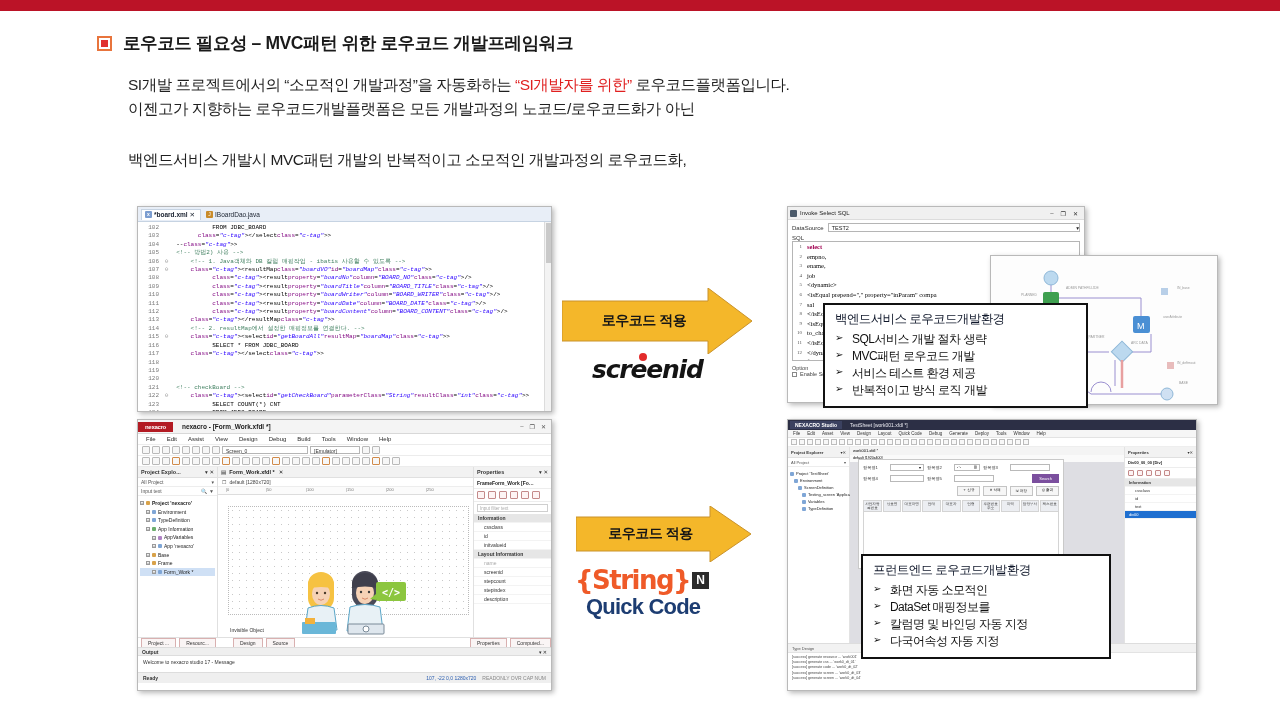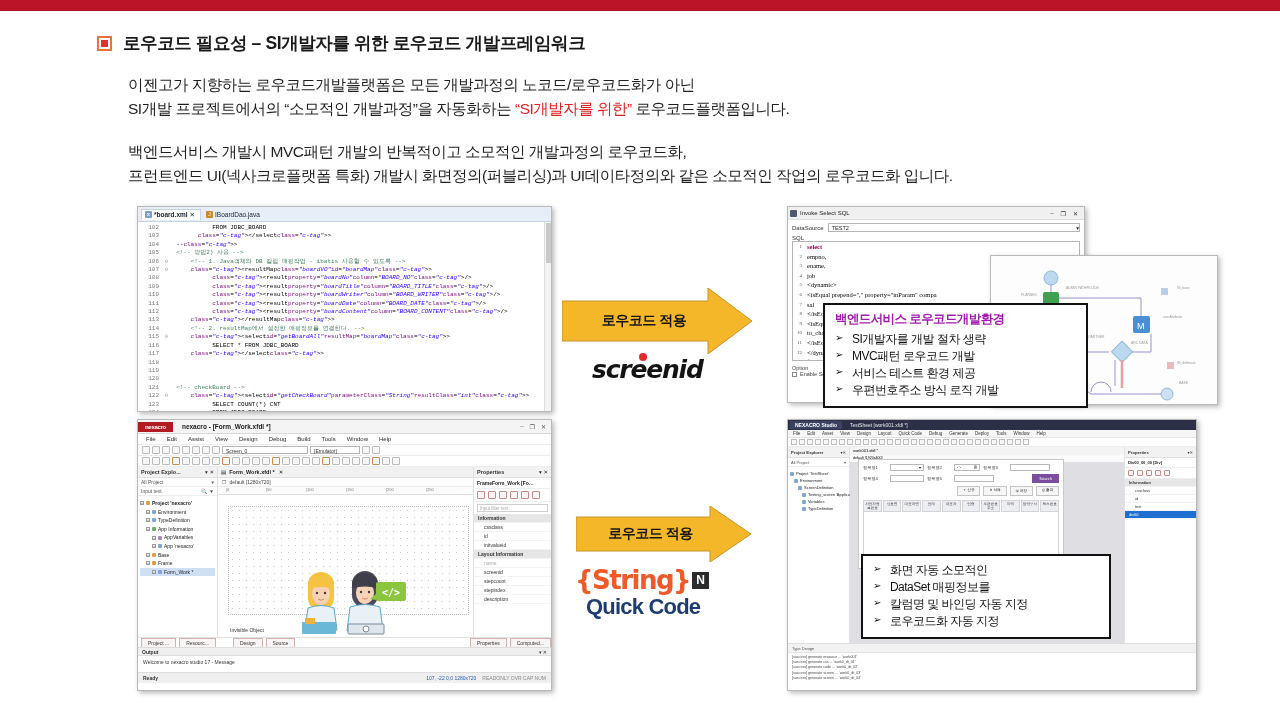--- a/index.html
+++ b/index.html
@@ -12,21 +12,21 @@
 
   
   .title-row { position:absolute; left:97px; top:31px; display:flex; align-items:center; gap:11px; }
   .bullet { width:15px; height:15px; border:2px solid #e8743c; background:#fff; padding:2px; flex:none; }
   .bullet i { display:block; width:100%; height:100%; background:#e03030; }
   .title-text { font-size:17.5px; font-weight:bold; color:#1a1a1a; letter-spacing:-0.4px; white-space:nowrap; }
 
   .para { position:absolute; left:128px; font-size:15.5px; color:#1f1f1f; letter-spacing:-0.5px; line-height:1.55; white-space:nowrap; }
   .para .hl { color:#e02020; }
   #p1 { top:73px; }
-  #p2 { top:140px; }
+  #p2 { top:148px; }
 
   
   .shot { position:absolute; background:#fff; border:1px solid #b9b9b9;
           box-shadow:2px 2px 5px rgba(0,0,0,.28); overflow:hidden; }
 
   
   #shot-xml { left:137px; top:206px; width:415px; height:206px; }
   .ecl-tabs { height:15px; background:#e8eef7; border-bottom:1px solid #c6d3e2; display:flex; align-items:center; gap:2px; padding-left:3px;}
   .ecl-tab { font-size:6.5px; color:#18202e; padding:1px 5px 1px 3px; display:flex; align-items:center; gap:2px; }
   .ecl-tab.sel { background:#fff; border:1px solid #c6d3e2; border-bottom:none; font-weight:bold; }
@@ -141,52 +141,51 @@
                   color:#141414; letter-spacing:-1.2px; font-family:"DejaVu Sans",sans-serif; }
   #logo-difingo .dot { position:absolute; left:47px; top:-2px; width:8px; height:8px; background:#e32b2b; border-radius:50%; }
   #logo-devpack { position:absolute; left:575px; top:565px; display:flex; align-items:center; }
   .dp-txt { font-size:26px; font-weight:bold; color:#ef5a28; letter-spacing:-1.5px; font-family:"DejaVu Sans",sans-serif;}
   .dp-n { width:17px;height:17px;background:#2b2b2b;color:#fff;font-size:12px;font-weight:bold;
           display:flex;align-items:center;justify-content:center;margin-left:2px;}
   #logo-quick { position:absolute; left:586px; top:594px; font-size:22px; font-weight:bold; color:#1d3d72; letter-spacing:-0.8px;}
 
   
   .callout { position:absolute; background:#fff; border:2px solid #111; padding:6px 10px 7px 10px; }
-  .callout h4 { font-size:12.5px; font-weight:bold; color:#a21caf; letter-spacing:-0.6px; margin-bottom:3px; }
+  .callout h4 { font-size:12.5px; font-weight:normal; color:#0f172a; letter-spacing:-0.6px; margin-bottom:3px; }
   .callout ul { list-style:none; }
   .callout li { font-size:12px; color:#111; letter-spacing:-0.5px; line-height:1.42; display:flex; gap:9px; }
   .callout li .ar { color:#111; font-size:10px; }
   #callout-back { left:823px; top:303px; width:265px; }
   #callout-front { left:861px; top:554px; width:250px; }
 
   
   #people { position:absolute; left:272px; top:560px; width:140px; height:82px; }
 </style>
 </head>
 <body>
 
 <div class="topbar"></div>
 
 <div class="title-row">
   <span class="bullet">
       <i></i>
     </span>
-  <span class="title-text">로우코드 필요성 – SI개발자를 위한 로우코드 개발프레임워크</span>
+  <span class="title-text">로우코드 필요성 – MVC패턴 위한 로우코드 개발프레임워크</span>
 </div>
 
 <div class="para" id="p1">
-  <div>이젠고가 지향하는 로우코드개발플랫폼은 모든 개발과정의 노코드/로우코드화가 아닌</div>
   <div>
     <span>SI개발 프로젝트에서의 “소모적인 개발과정”을 자동화하는 </span><span class="hl">“SI개발자를 위한”</span><span> 로우코드플랫폼입니다.</span>
   </div>
+  <div>이젠고가 지향하는 로우코드개발플랫폼은 모든 개발과정의 노코드/로우코드화가 아닌</div>
 </div>
 
 <div class="para" id="p2">
   <div>백엔드서비스 개발시 MVC패턴 개발의 반복적이고 소모적인 개발과정의 로우코드화,</div>
-  <div>프런트엔드 UI(넥사크로플랫폼 특화) 개발시 화면정의(퍼블리싱)과 UI데이타정의와 같은 소모적인 작업의 로우코드화 입니다.</div>
 </div>
 
 <div class="shot" id="shot-xml">
   <div class="ecl-tabs">
     <div class="ecl-tab sel">
       <span class="tab-ico">x</span>
       <span>*board.xml</span>
       <span>✕</span>
     </div>
     <div class="ecl-tab">
@@ -690,54 +689,55 @@
   <span class="dp-txt">{String}</span>
   <span class="dp-n">N</span>
 </div>
 <div id="logo-quick">Quick Code</div>
 
 <div class="callout" id="callout-back">
   <h4>백엔드서비스 로우코드개발환경</h4>
   <ul id="back-list">
       <li>
         <span class="ar">➢</span>
-        <span>SI개발자를 개발 절차 생략</span>
+        <span>SQL서비스 개발 절차 생략</span>
       </li>
       <li>
         <span class="ar">➢</span>
         <span>MVC패턴 로우코드 개발</span>
       </li>
       <li>
         <span class="ar">➢</span>
         <span>서비스 테스트 환경 제공</span>
       </li>
       <li>
         <span class="ar">➢</span>
-        <span>우편번호주소 방식 로직 개발</span>
+        <span>반복적이고 방식 로직 개발</span>
       </li>
     </ul>
 </div>
 
 <div class="callout" id="callout-front">
+  <h4>프런트엔드 로우코드개발환경</h4>
   <ul id="front-list">
       <li>
         <span class="ar">➢</span>
         <span>화면 자동 소모적인</span>
       </li>
       <li>
         <span class="ar">➢</span>
         <span>DataSet 매핑정보를</span>
       </li>
       <li>
         <span class="ar">➢</span>
         <span>칼럼명 및 바인딩 자동 지정</span>
       </li>
       <li>
         <span class="ar">➢</span>
-        <span>로우코드화 자동 지정</span>
+        <span>다국어속성 자동 지정</span>
       </li>
     </ul>
 </div>
 
 <svg id="people" viewBox="0 0 140 82">
   <g>
     <path d="M36 26 a13 13 0 0 1 26 0 l0 12 a13 13 0 0 1 -26 0 z" fill="#f6c242"></path>
     <ellipse cx="49" cy="34" rx="9" ry="11" fill="#f6d2b6"></ellipse>
     <path d="M36 24 a13 12 0 0 1 26 0 l0 5 a20 8 0 0 0 -26 0 z" fill="#f6c242"></path>
     <circle cx="45" cy="33" r="1.2" fill="#4a3b2a"></circle>

